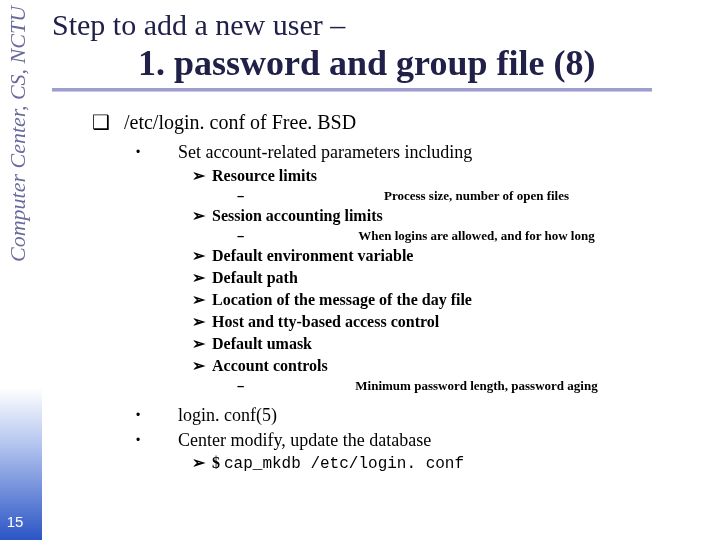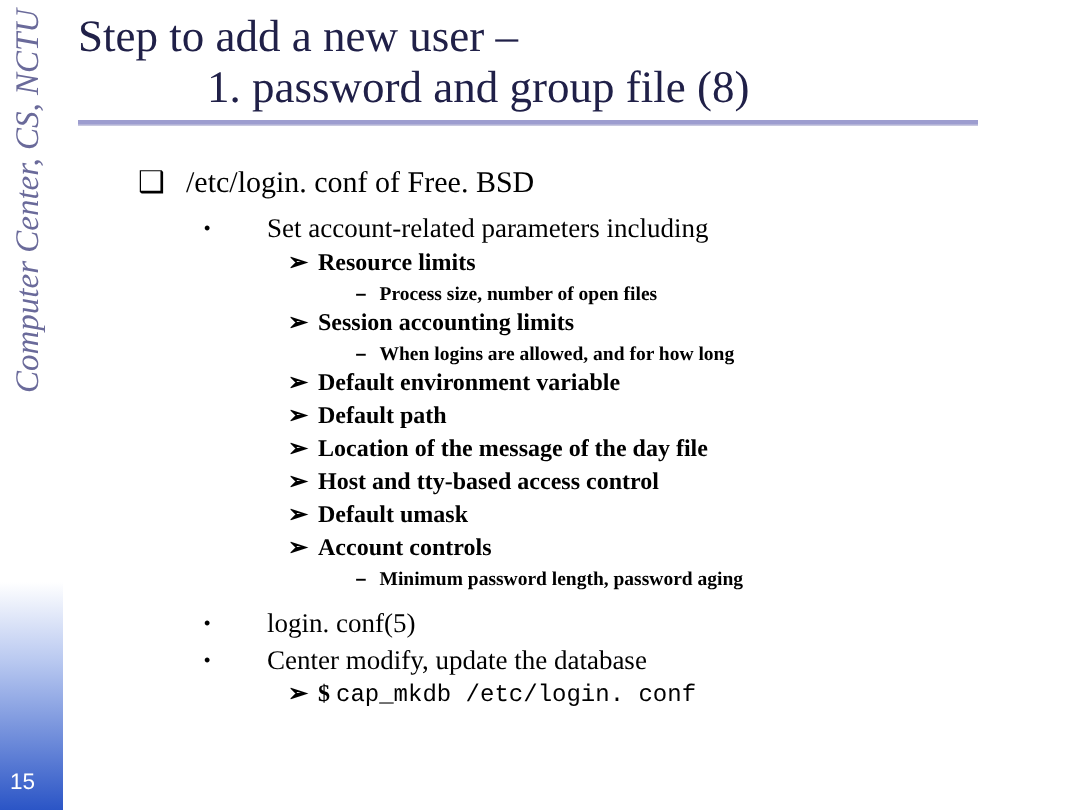--- a/index.html
+++ b/index.html
@@ -55,23 +55,24 @@
     position: absolute;
     left: 52px;
     top: 8px;
     right: 20px;
   }
   .title-line1 {
     font-size: 30px;
     color: #202048;
   }
   .title-line2 {
-    font-size: 30px;
+    font-size: 36px;
     color: #202048;
     padding-left: 86px;
+    font-weight: bold;
   }
   .title-rule {
     margin-top: 4px;
     height: 3px;
     background: #9d9dcf;
     border-bottom: 1px solid #c8c8e0;
     width: 600px;
   }
   .content {
     position: absolute;
@@ -99,21 +100,21 @@
   .lvl2 { font-size: 18px; margin-left: 44px; margin-top: 2px; margin-bottom: 2px; }
   .lvl2 .bul { font-family: Arial, sans-serif; font-size: 12px; top: 4px; }
   .lvl2 .txt { margin-left: 42px; }
 
   .lvl3 { font-size: 16px; font-weight: bold; margin-left: 100px; margin-top: 2px; }
   .lvl3 .bul { font-family: Arial, sans-serif; }
   .lvl3 .txt { margin-left: 20px; }
 
   .lvl4 { font-size: 13px; font-weight: bold; margin-left: 145px; margin-top: 2px; }
   .lvl4 .bul { font-family: Arial, sans-serif; }
-  .lvl4 .txt { margin-left: 16px; }
+  .lvl4 .txt { margin-left: 16px; text-align: center; }
 
   .cmd-prefix { font-weight: bold; }
   .cmd-mono { font-family: "Courier New", monospace; font-size: 16px; font-weight: normal; margin-top: 24px; }
   .section2 { margin-top: 10px; }
 </style>
 </head>
 <body>
 
 <div class="slide">
 

